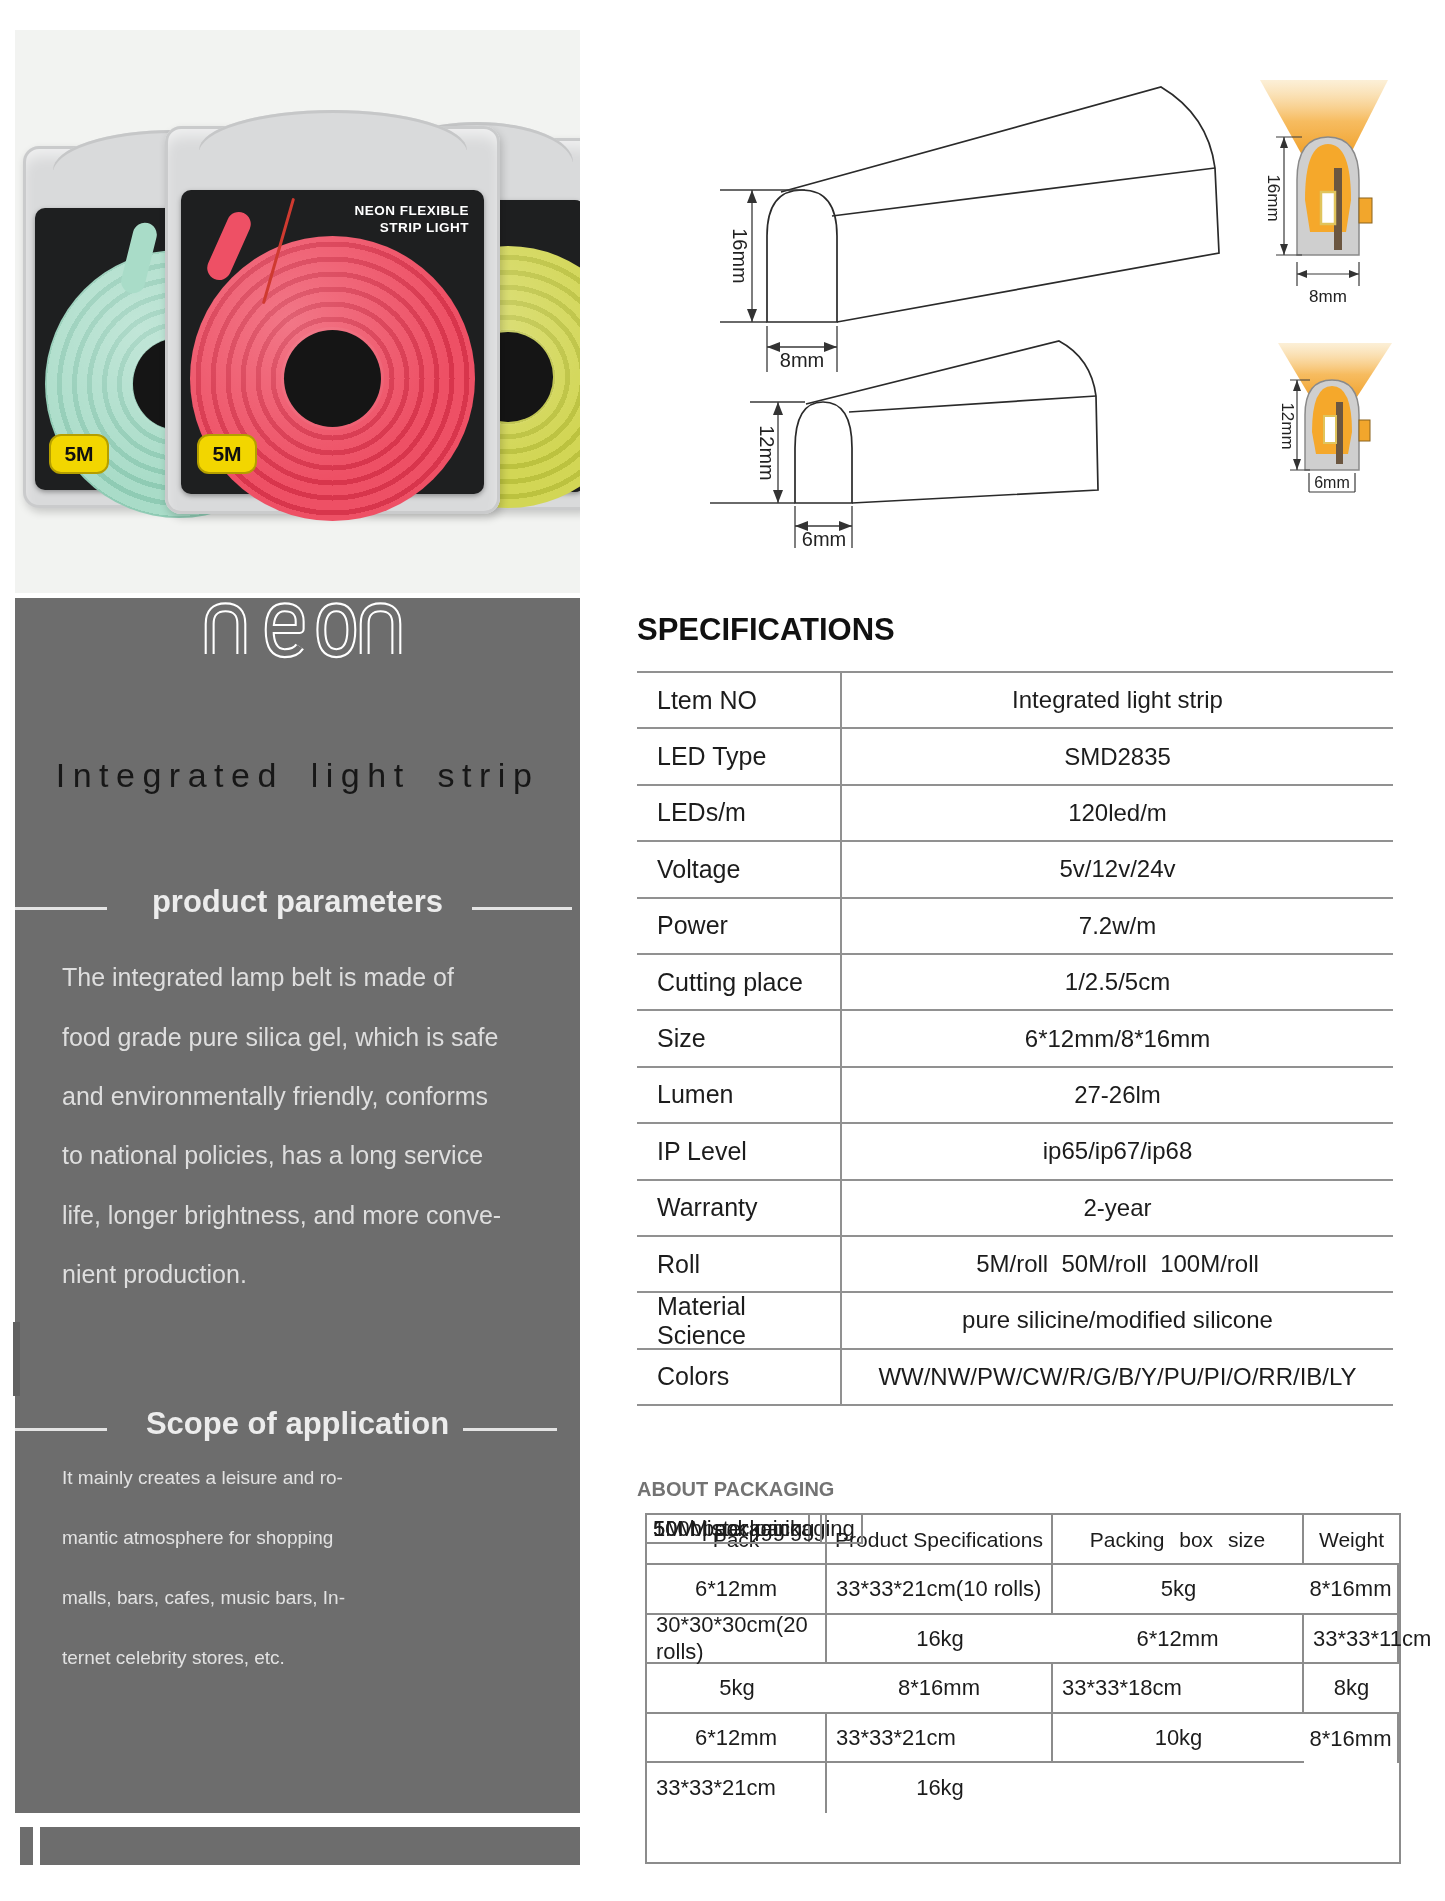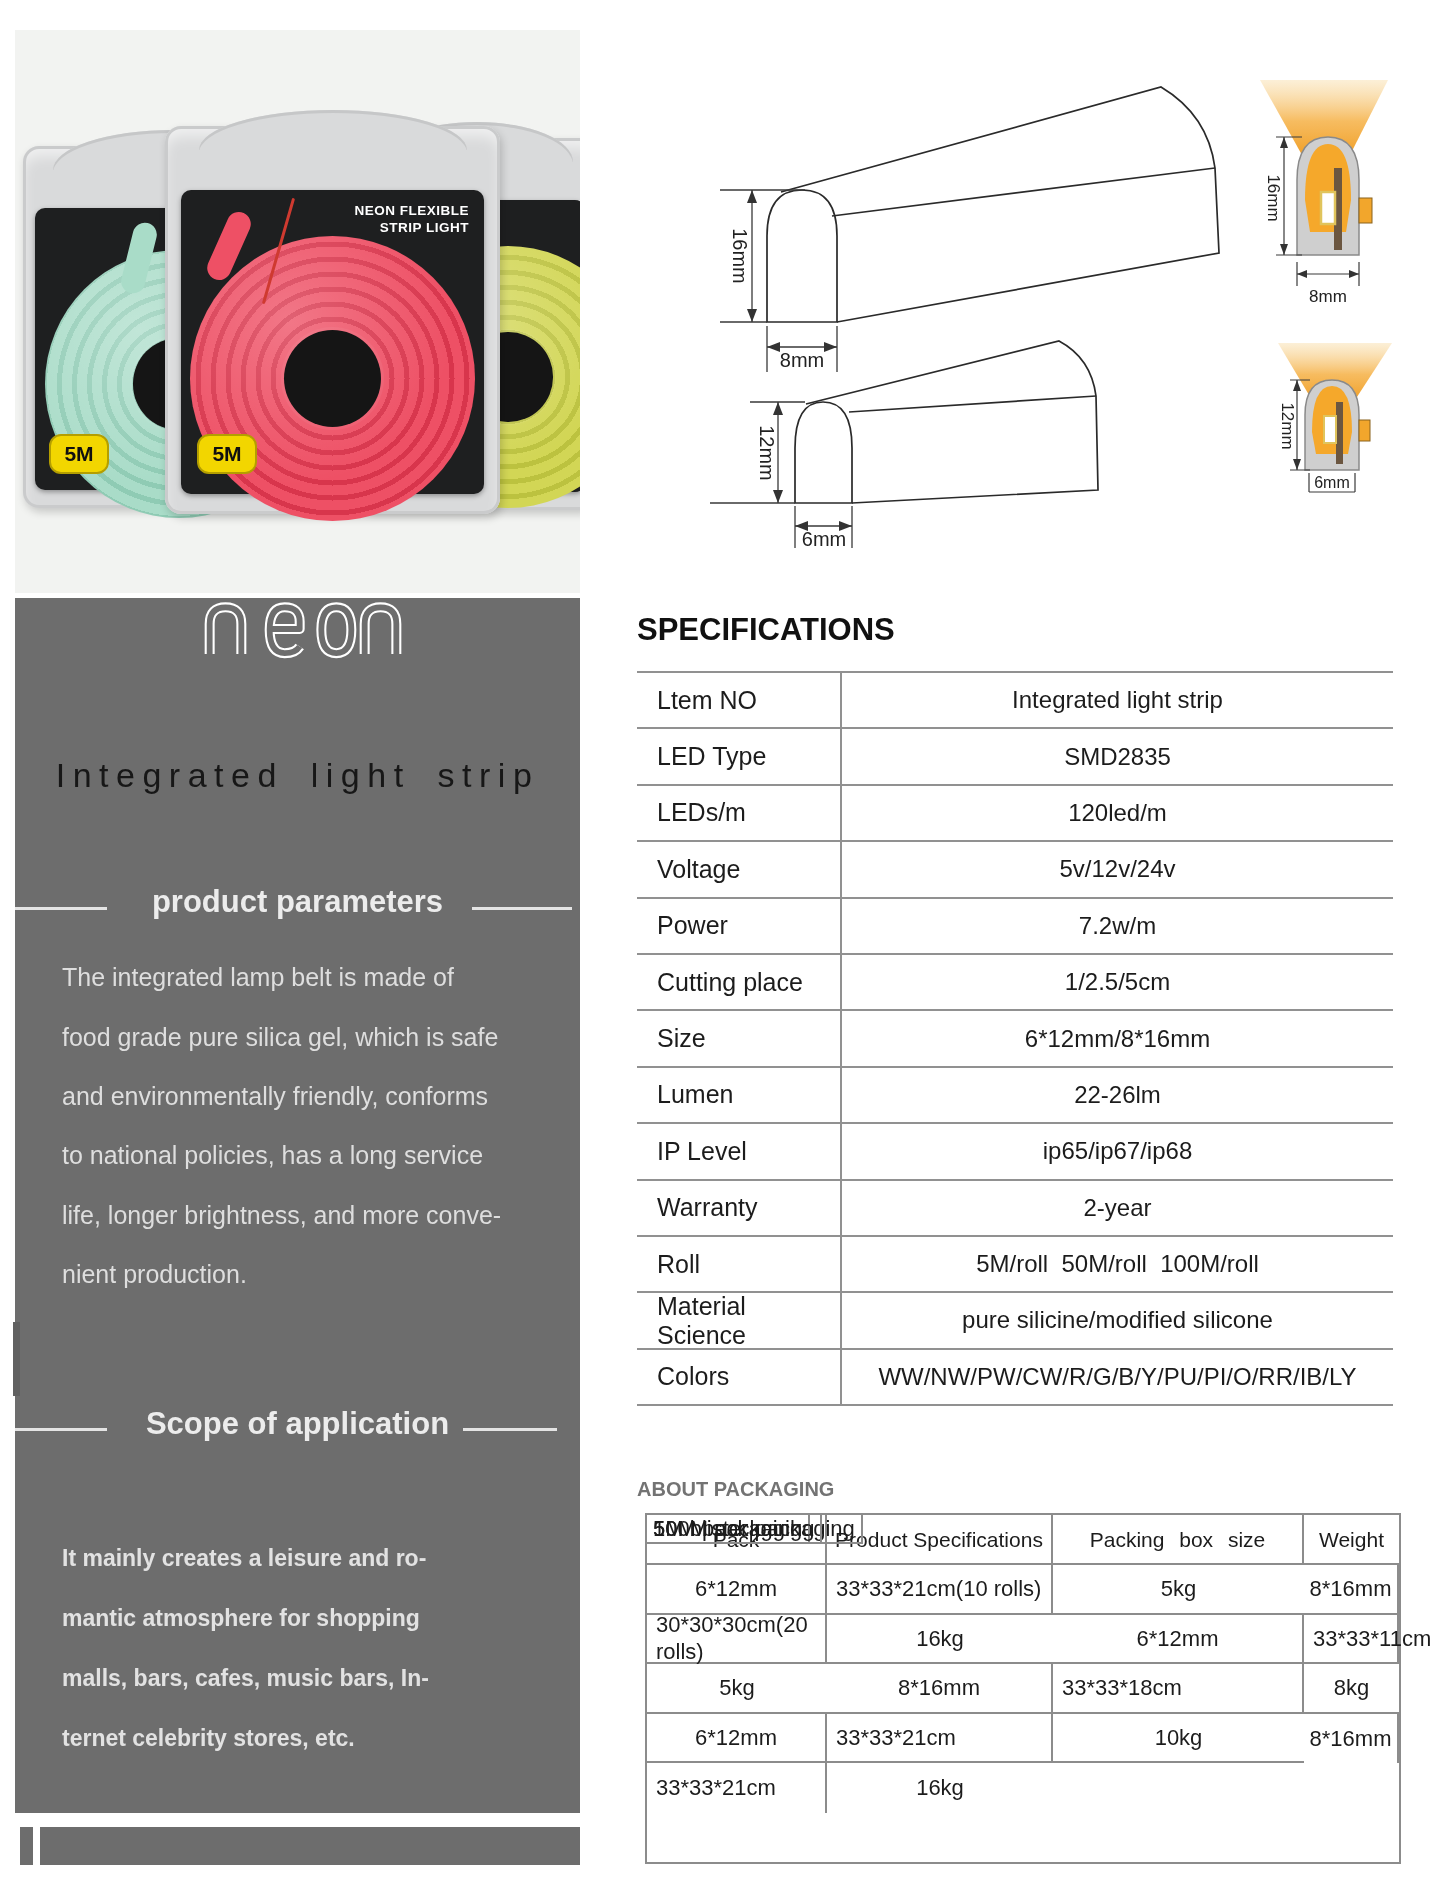--- a/index.html
+++ b/index.html
@@ -28,21 +28,21 @@
   .panel{position:absolute;left:15px;top:598px;width:565px;height:1215px;background:#6d6d6d;}
   .side-tab{position:absolute;left:13px;top:1322px;width:7px;height:74px;background:#616161;}
   .logo-svg{position:absolute;left:190px;top:599px;}
   .product-title{position:absolute;left:15px;top:756px;width:565px;text-align:center;color:#171717;
                  font-size:34px;letter-spacing:7.5px;word-spacing:10px;}
   .g-head{position:absolute;left:15px;width:565px;text-align:center;color:#ececec;font-weight:bold;font-size:31px;}
   .hline{position:absolute;height:2.5px;background:#e4e4e4;}
   .para{position:absolute;left:62px;width:480px;color:#dedede;}
   .para.p1{top:948px;font-size:25px;}
   .para.p1 .ln{height:59.4px;display:flex;align-items:center;}
-  .para.p2{top:1528px;font-size:23px;font-weight:700;color:#e2e2e2;}
+  .para.p2{top:1448px;font-size:19px;font-weight:400;color:#e2e2e2;}
   .para.p2 .ln{height:60px;display:flex;align-items:center;}
   .footer-sq{position:absolute;left:20px;top:1827px;width:13px;height:38px;background:#6d6d6d;}
   .footer-bar{position:absolute;left:40px;top:1827px;width:540px;height:38px;background:#6d6d6d;}
 
   
   .draw-svg{position:absolute;left:560px;top:40px;}
 
   
   .sp-title{position:absolute;left:637px;top:612px;font-size:31px;font-weight:bold;color:#111;}
   .sp-table{position:absolute;left:637px;top:671px;width:756px;border-top:2px solid #919191;box-sizing:border-box;color:#1c1c1c;}
@@ -276,21 +276,21 @@
     <div class="srow">
         <div class="slabel">Cutting place</div>
         <div class="sval">1/2.5/5cm</div>
       </div>
     <div class="srow">
         <div class="slabel">Size</div>
         <div class="sval">6*12mm/8*16mm</div>
       </div>
     <div class="srow">
         <div class="slabel">Lumen</div>
-        <div class="sval">22-26lm</div>
+        <div class="sval">27-26lm</div>
       </div>
     <div class="srow">
         <div class="slabel">IP Level</div>
         <div class="sval">ip65/ip67/ip68</div>
       </div>
     <div class="srow">
         <div class="slabel">Warranty</div>
         <div class="sval">2-year</div>
       </div>
     <div class="srow">

